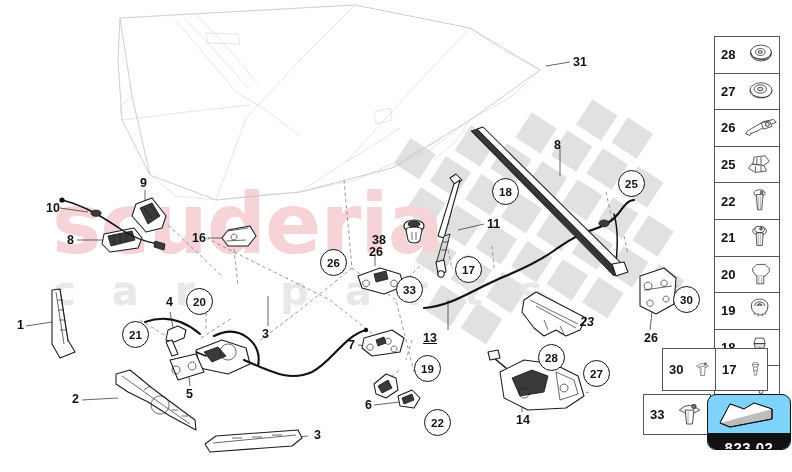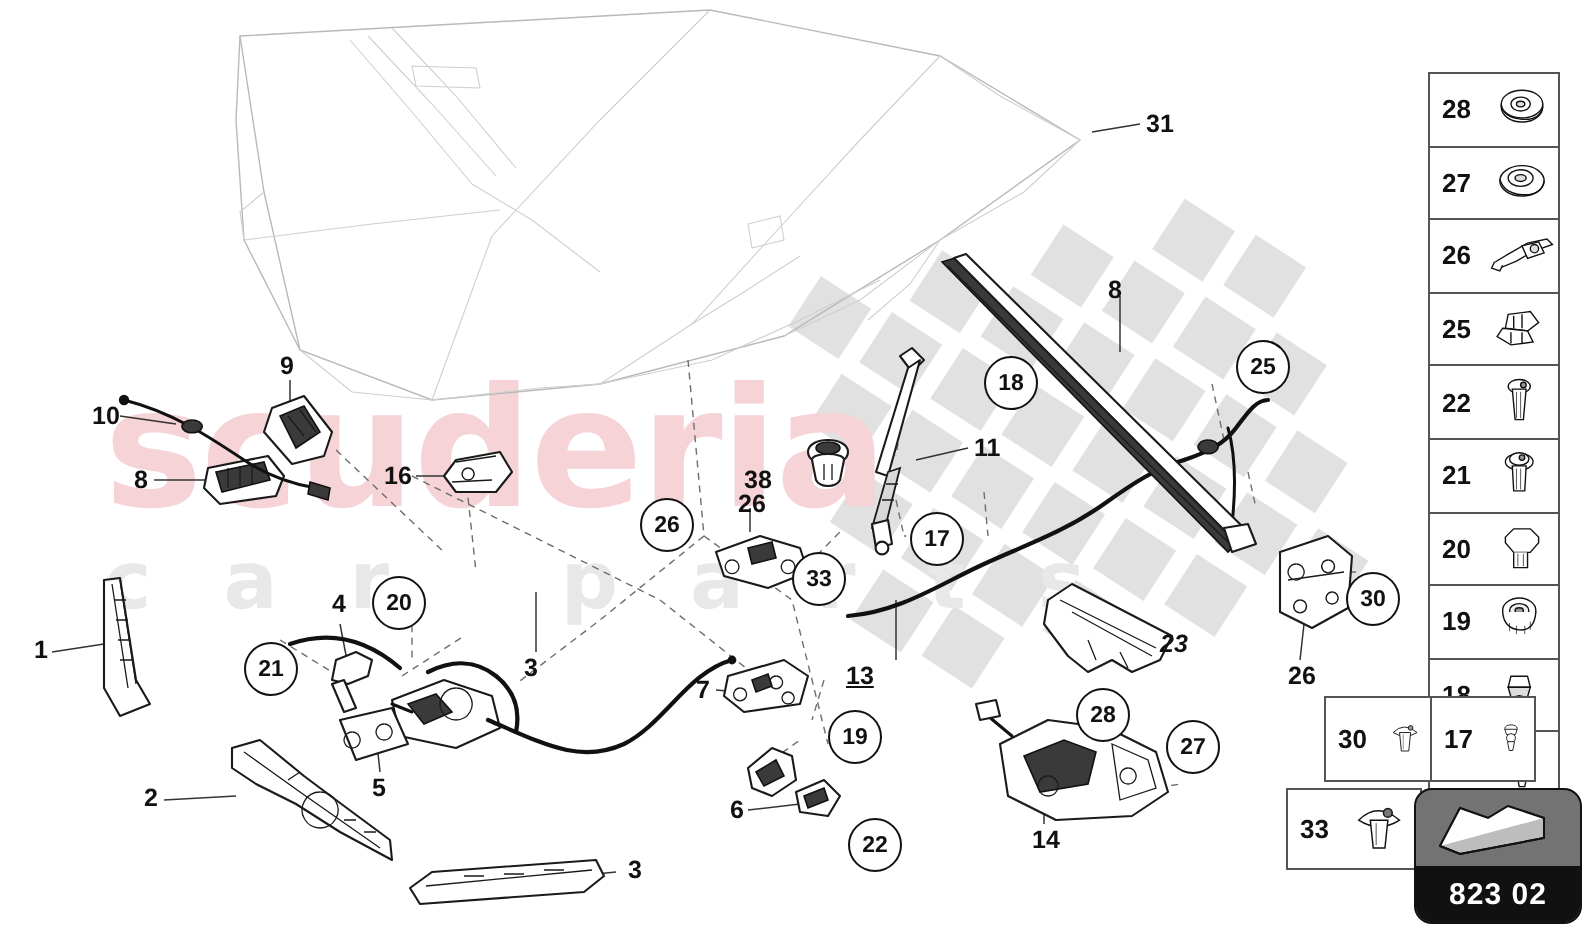--- a/index.html
+++ b/index.html
@@ -48,22 +48,22 @@
   .lico svg{position:absolute;left:0;top:0;width:100%;height:100%;}
 
   .legend-pair{position:absolute;display:flex;border:1px solid #555;background:#fff;box-sizing:border-box;}
   .lp-cell{display:flex;align-items:center;width:52px;height:41px;padding-left:6px;box-sizing:border-box;}
   .lp-cell+.lp-cell{border-left:1px solid #555;}
 
   .legend-33{position:absolute;display:flex;align-items:center;border:1px solid #555;
              background:#fff;box-sizing:border-box;width:68px;height:41px;padding-left:6px;}
 
   
-  .badge{position:absolute;width:84px;height:68px;border:1.4px solid #111;border-radius:9px;
-         background:#737373;overflow:hidden;box-sizing:border-box;}
+  .badge{position:absolute;width:84px;height:56px;border:1.4px solid #111;border-radius:9px;
+         background:#7dd3fc;overflow:hidden;box-sizing:border-box;}
   .badge-img{height:38px;position:relative;}
   .badge-num{height:28px;background:#111;color:#fff;font-size:15px;font-weight:bold;
              display:flex;align-items:center;justify-content:center;letter-spacing:.5px;}
 </style>
 </head>
 <body>
 
 <div id="stage">
 
   <div class="wm-flag" id="flagwm">

